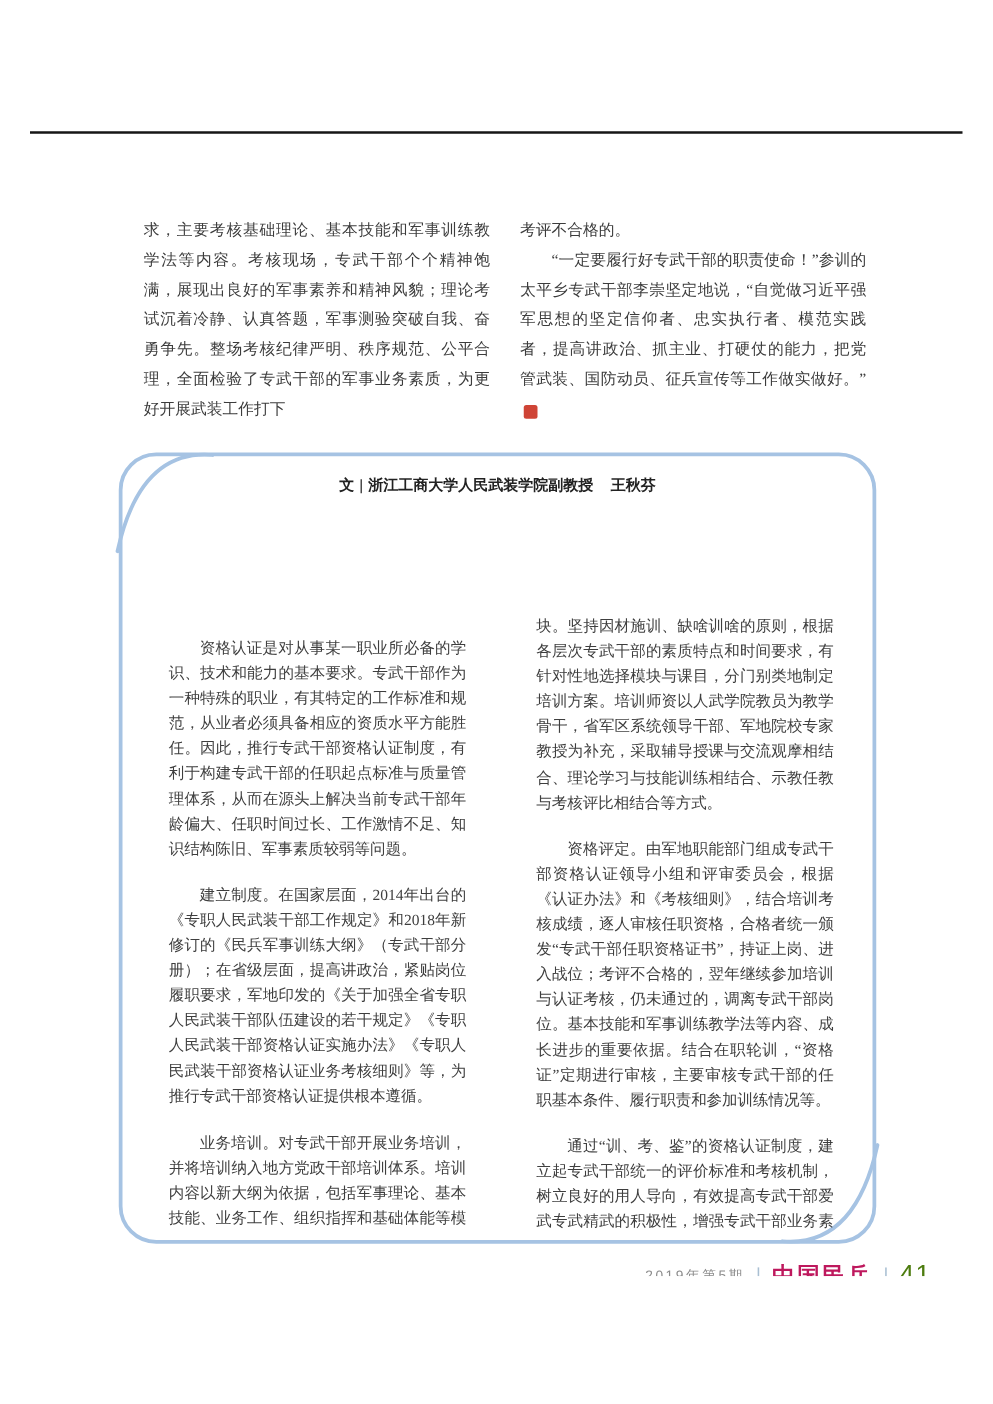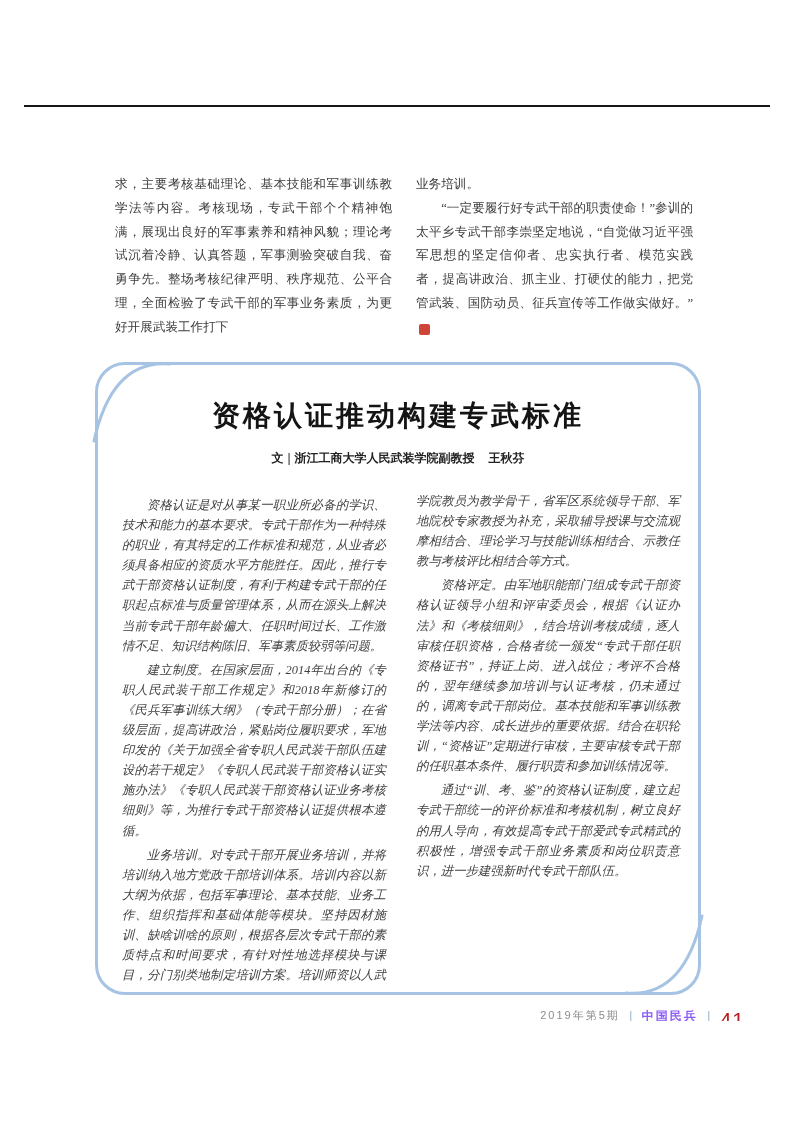--- a/index.html
+++ b/index.html
@@ -87,21 +87,21 @@
     height: 502px;
     column-count: 2;
     column-gap: 22px;
     column-fill: auto;
     overflow: hidden;
     font-size: 12.4px;
     line-height: 20.1px;
     text-align: justify;
     color: #3e3e3e;
   }
-  .article-body p { margin: 4px; text-indent: 2em; font-style: italic; }
+  .article-body p { margin: 17px; text-indent: 2em; }
   
   .endmark {
     display: inline-flex;
     align-items: center;
     justify-content: center;
     width: 11px;
     height: 11px;
     margin-left: 3px;
     border-radius: 2px;
     background: #cf4436;
@@ -110,72 +110,72 @@
     line-height: 1;
     vertical-align: -1px;
     font-family: "DejaVu Sans", sans-serif;
   }
   
   .footer {
     position: absolute;
     top: 1008px;
     right: 49px;
     display: flex;
+    align-items: center;
     font-family: "Liberation Sans", "DejaVu Sans", sans-serif;
   }
   .footer .issue {
     font-size: 11px;
     letter-spacing: 2px;
     color: #8c8c8c;
   }
   .footer .bar {
     color: #a9bfd2;
     font-size: 15px;
     font-weight: 300;
     margin: 0 9px;
   }
   .footer .journal {
-    font-size: 12px;
+    font-size: 18px;
     font-weight: bold;
     letter-spacing: 2px;
-    color: #8b5cf6;
+    color: #be185d;
     text-decoration: underline;
   }
   .footer .pageno {
     font-size: 21px;
-    color: #b91c1c;
+    color: #4d7c0f;
     letter-spacing: 1px;
   }
 </style>
 </head>
 <body>
 
 <div class="page">
 
   <div class="header-rule"></div>
 
   <div class="intro">
     <div class="col">
       <p>求，主要考核基础理论、基本技能和军事训练教学法等内容。考核现场，专武干部个个精神饱满，展现出良好的军事素养和精神风貌；理论考试沉着冷静、认真答题，军事测验突破自我、奋勇争先。整场考核纪律严明、秩序规范、公平合理，全面检验了专武干部的军事业务素质，为更好开展武装工作打下</p>
     </div>
     <div class="col">
-      <p>业务培训。</p>
+      <p>考评不合格的。</p>
       <p class="indent"><span>“一定要履行好专武干部的职责使命！”参训的太平乡专武干部李崇坚定地说，“自觉做习近平强军思想的坚定信仰者、忠实执行者、模范实践者，提高讲政治、抓主业、打硬仗的能力，把党管武装、国防动员、征兵宣传等工作做实做好。”</span><span class="endmark">★</span></p>
     </div>
   </div>
 
   <div class="article-box">
     <svg class="flourish tl" viewBox="0 0 90 90">
       <path d="M86,9 Q28,4 10,86" fill="none" stroke="#a6c3e3" stroke-width="3" stroke-linecap="round"></path>
     </svg>
     <svg class="flourish br" viewBox="0 0 90 90">
       <path d="M86,9 Q28,4 10,86" fill="none" stroke="#a6c3e3" stroke-width="3" stroke-linecap="round"></path>
     </svg>
 
-    <h1 class="article-title">资格认证推动构建专武标准</h1>
 
     <div class="article-byline">
       <span>文</span><span class="sep">|</span><span>浙江工商大学人民武装学院副教授</span><span class="author">王秋芬</span>
     </div>
 
     <div class="article-body">
       <p>资格认证是对从事某一职业所必备的学识、技术和能力的基本要求。专武干部作为一种特殊的职业，有其特定的工作标准和规范，从业者必须具备相应的资质水平方能胜任。因此，推行专武干部资格认证制度，有利于构建专武干部的任职起点标准与质量管理体系，从而在源头上解决当前专武干部年龄偏大、任职时间过长、工作激情不足、知识结构陈旧、军事素质较弱等问题。</p>
       <p>建立制度。在国家层面，2014年出台的《专职人民武装干部工作规定》和2018年新修订的《民兵军事训练大纲》（专武干部分册）；在省级层面，提高讲政治，紧贴岗位履职要求，军地印发的《关于加强全省专职人民武装干部队伍建设的若干规定》《专职人民武装干部资格认证实施办法》《专职人民武装干部资格认证业务考核细则》等，为推行专武干部资格认证提供根本遵循。</p>
       <p>业务培训。对专武干部开展业务培训，并将培训纳入地方党政干部培训体系。培训内容以新大纲为依据，包括军事理论、基本技能、业务工作、组织指挥和基础体能等模块。坚持因材施训、缺啥训啥的原则，根据各层次专武干部的素质特点和时间要求，有针对性地选择模块与课目，分门别类地制定培训方案。培训师资以人武学院教员为教学骨干，省军区系统领导干部、军地院校专家教授为补充，采取辅导授课与交流观摩相结合、理论学习与技能训练相结合、示教任教与考核评比相结合等方式。</p>
       <p>资格评定。由军地职能部门组成专武干部资格认证领导小组和评审委员会，根据《认证办法》和《考核细则》，结合培训考核成绩，逐人审核任职资格，合格者统一颁发“专武干部任职资格证书”，持证上岗、进入战位；考评不合格的，翌年继续参加培训与认证考核，仍未通过的，调离专武干部岗位。基本技能和军事训练教学法等内容、成长进步的重要依据。结合在职轮训，“资格证”定期进行审核，主要审核专武干部的任职基本条件、履行职责和参加训练情况等。</p>

